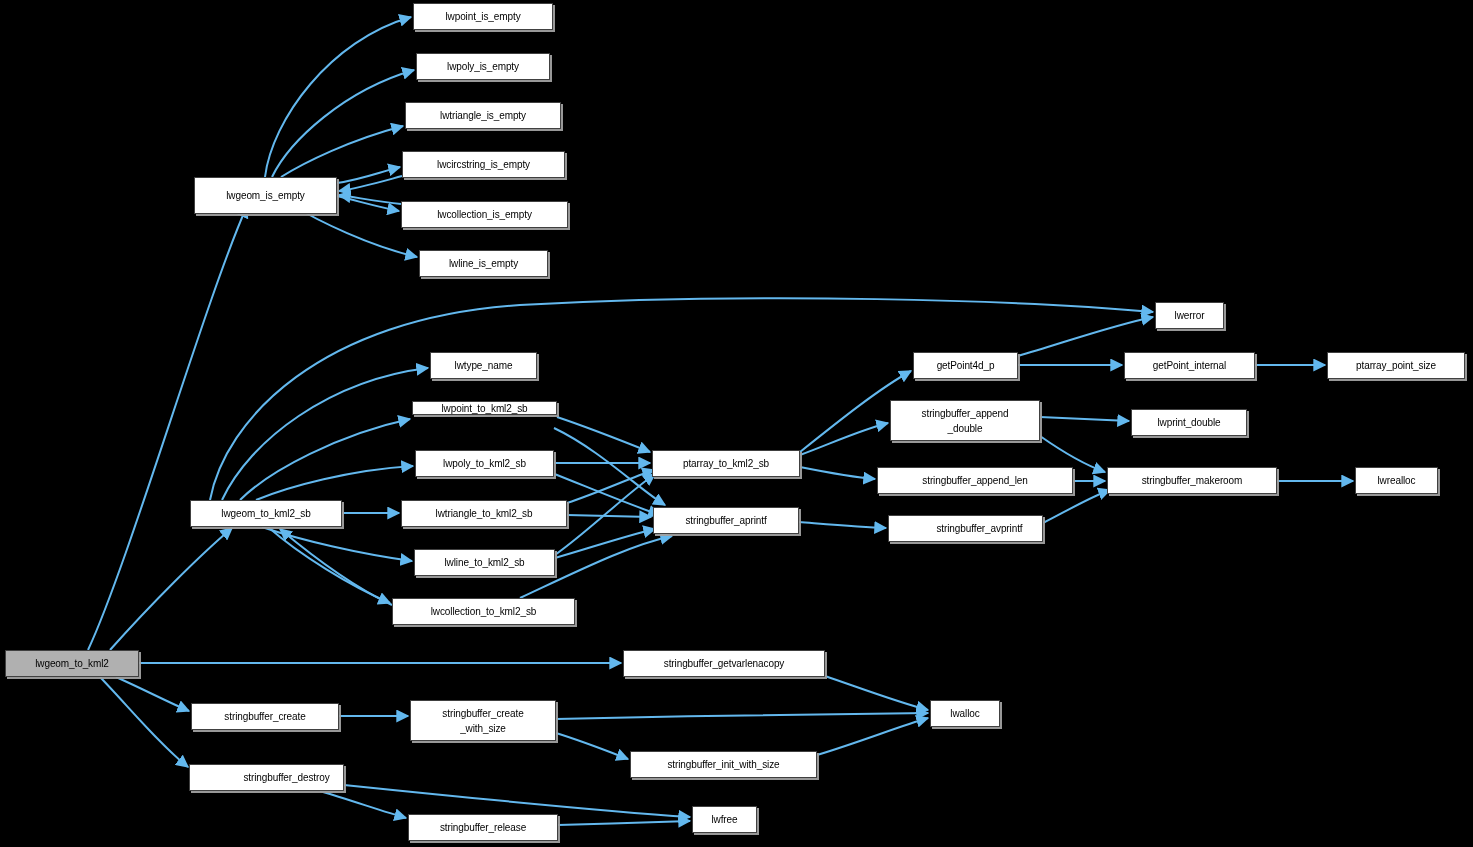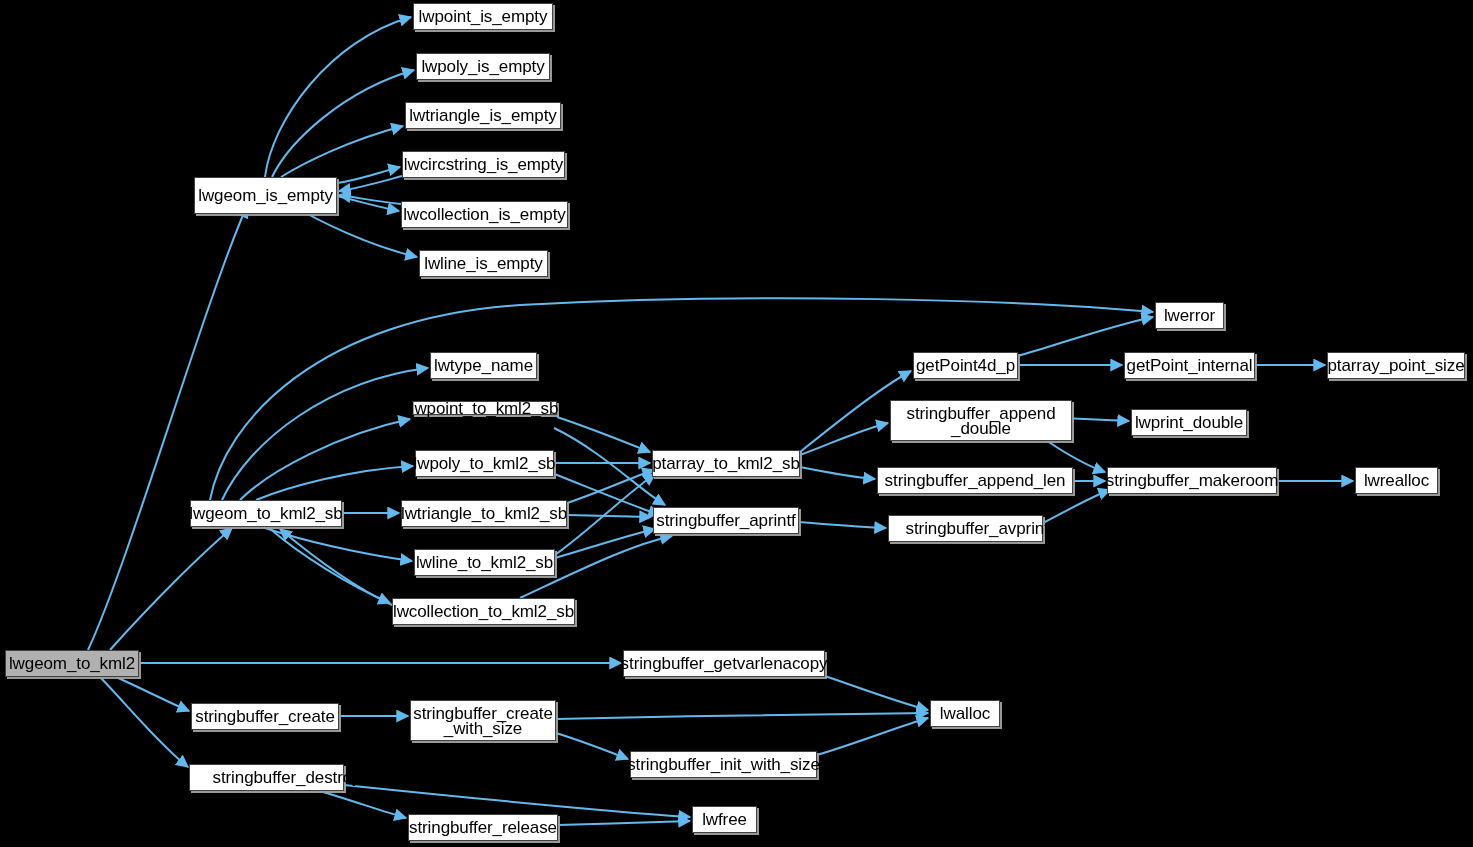--- a/index.html
+++ b/index.html
@@ -26,21 +26,21 @@
     position: absolute;
     box-sizing: border-box;
     background: #ffffff;
     border: 1px solid #404040;
     box-shadow: 2px 2px 0px 0px rgba(160,160,160,0.95);
     display: flex;
     align-items: center;
     justify-content: center;
     text-align: center;
     color: #000000;
-    font-size: 17px;
+    font-size: 10px;
     line-height: 15px;
     white-space: pre;
     letter-spacing: -0.1px;
     z-index: 5;
   }
   .node.highlight {
     background: #b0b0b0;
   }
   .node .lbl {
     display: block;
@@ -119,21 +119,21 @@
       <div class="node" style="left: 402px; top: 151px; width: 163px; height: 27px;"><span class="lbl">lwcircstring_is_empty</span></div>
       <div class="node" style="left: 401px; top: 201px; width: 167px; height: 27px;"><span class="lbl">lwcollection_is_empty</span></div>
       <div class="node" style="left: 419px; top: 250px; width: 129px; height: 27px;"><span class="lbl">lwline_is_empty</span></div>
       <div class="node" style="left: 194px; top: 177px; width: 143px; height: 37px;"><span class="lbl">lwgeom_is_empty</span></div>
       <div class="node" style="left: 1155px; top: 302px; width: 69px; height: 27px;"><span class="lbl">lwerror</span></div>
       <div class="node" style="left: 430px; top: 352px; width: 107px; height: 27px;"><span class="lbl">lwtype_name</span></div>
       <div class="node" style="left: 913px; top: 352px; width: 105px; height: 27px;"><span class="lbl">getPoint4d_p</span></div>
       <div class="node" style="left: 1124px; top: 352px; width: 131px; height: 27px;"><span class="lbl">getPoint_internal</span></div>
       <div class="node" style="left: 1327px; top: 352px; width: 138px; height: 27px;"><span class="lbl">ptarray_point_size</span></div>
       <div class="node" style="left: 412px; top: 401px; width: 145px; height: 14px;"><span class="lbl">lwpoint_to_kml2_sb</span></div>
-      <div class="node" style="left: 890px; top: 400px; width: 182px; height: 41px;"><span class="lbl">stringbuffer_append
+      <div class="node" style="left: 890px; top: 400px; width: 150px; height: 41px;"><span class="lbl">stringbuffer_append
 _double</span></div>
       <div class="node" style="left: 1131px; top: 409px; width: 116px; height: 27px;"><span class="lbl">lwprint_double</span></div>
       <div class="node" style="left: 415px; top: 450px; width: 139px; height: 27px;"><span class="lbl">lwpoly_to_kml2_sb</span></div>
       <div class="node" style="left: 652px; top: 450px; width: 148px; height: 27px;"><span class="lbl">ptarray_to_kml2_sb</span></div>
       <div class="node" style="left: 877px; top: 467px; width: 196px; height: 27px;"><span class="lbl">stringbuffer_append_len</span></div>
       <div class="node" style="left: 1107px; top: 467px; width: 170px; height: 27px;"><span class="lbl">stringbuffer_makeroom</span></div>
       <div class="node" style="left: 1355px; top: 467px; width: 83px; height: 27px;"><span class="lbl">lwrealloc</span></div>
       <div class="node" style="left: 190px; top: 500px; width: 152px; height: 27px;"><span class="lbl">lwgeom_to_kml2_sb</span></div>
       <div class="node" style="left: 401px; top: 500px; width: 166px; height: 27px;"><span class="lbl">lwtriangle_to_kml2_sb</span></div>
       <div class="node" style="left: 653px; top: 507px; width: 146px; height: 27px;"><span class="lbl">stringbuffer_aprintf</span></div>

